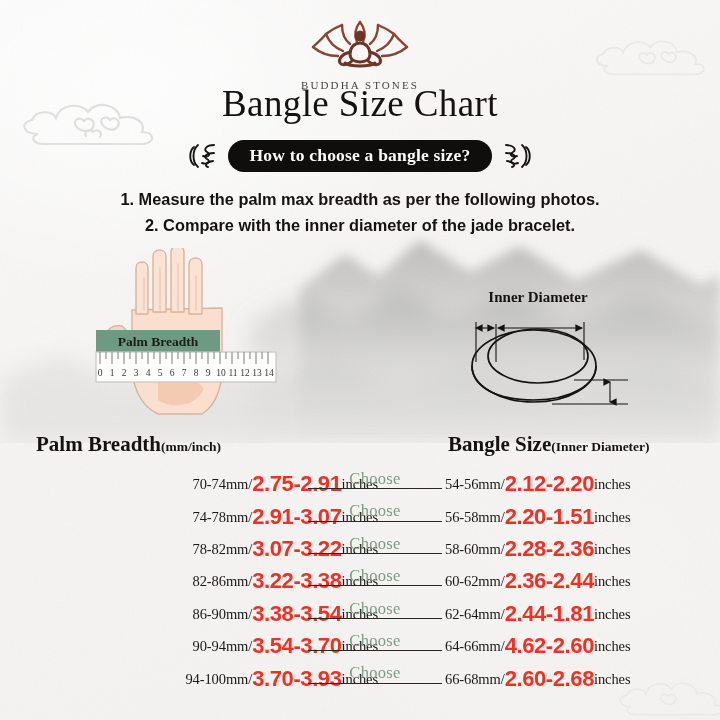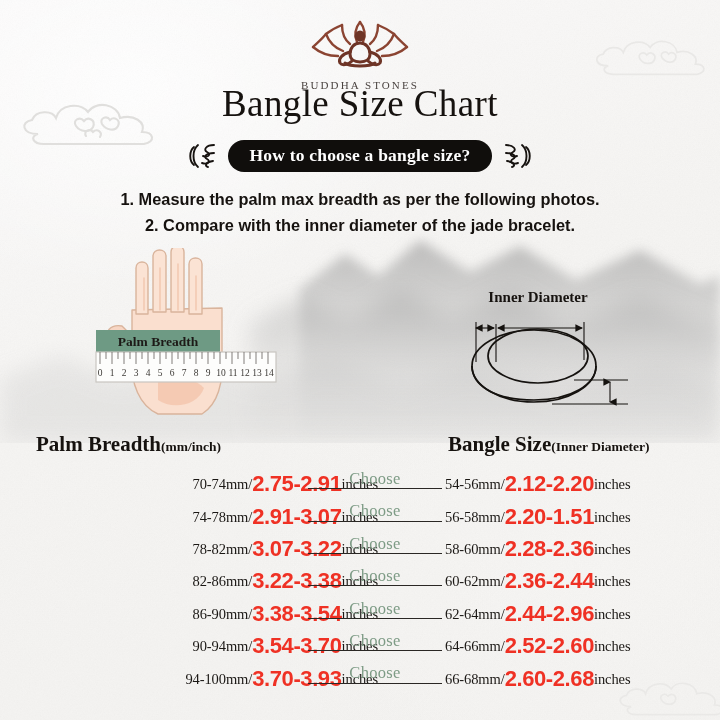--- a/index.html
+++ b/index.html
@@ -467,29 +467,29 @@
           <div class="choose-line"></div>
         </div>
         <div class="cell right"><span>60-62mm/</span><span class="inch">2.36-2.44</span><span class="unit">inches</span></div>
       </div>
       <div class="row">
         <div class="cell left"><span>86-90mm/</span><span class="inch">3.38-3.54</span><span class="unit">inches</span></div>
         <div class="choose-slot">
           <div class="choose-label">Choose</div>
           <div class="choose-line"></div>
         </div>
-        <div class="cell right"><span>62-64mm/</span><span class="inch">2.44-2.96</span><span class="unit">inches</span></div>
+        <div class="cell right"><span>62-64mm/</span><span class="inch">2.44-1.81</span><span class="unit">inches</span></div>
       </div>
       <div class="row">
         <div class="cell left"><span>90-94mm/</span><span class="inch">3.54-3.70</span><span class="unit">inches</span></div>
         <div class="choose-slot">
           <div class="choose-label">Choose</div>
           <div class="choose-line"></div>
         </div>
-        <div class="cell right"><span>64-66mm/</span><span class="inch">2.52-2.60</span><span class="unit">inches</span></div>
+        <div class="cell right"><span>64-66mm/</span><span class="inch">4.62-2.60</span><span class="unit">inches</span></div>
       </div>
       <div class="row">
         <div class="cell left"><span>94-100mm/</span><span class="inch">3.70-3.93</span><span class="unit">inches</span></div>
         <div class="choose-slot">
           <div class="choose-label">Choose</div>
           <div class="choose-line"></div>
         </div>
         <div class="cell right"><span>66-68mm/</span><span class="inch">2.60-2.68</span><span class="unit">inches</span></div>
       </div>
     </div>

